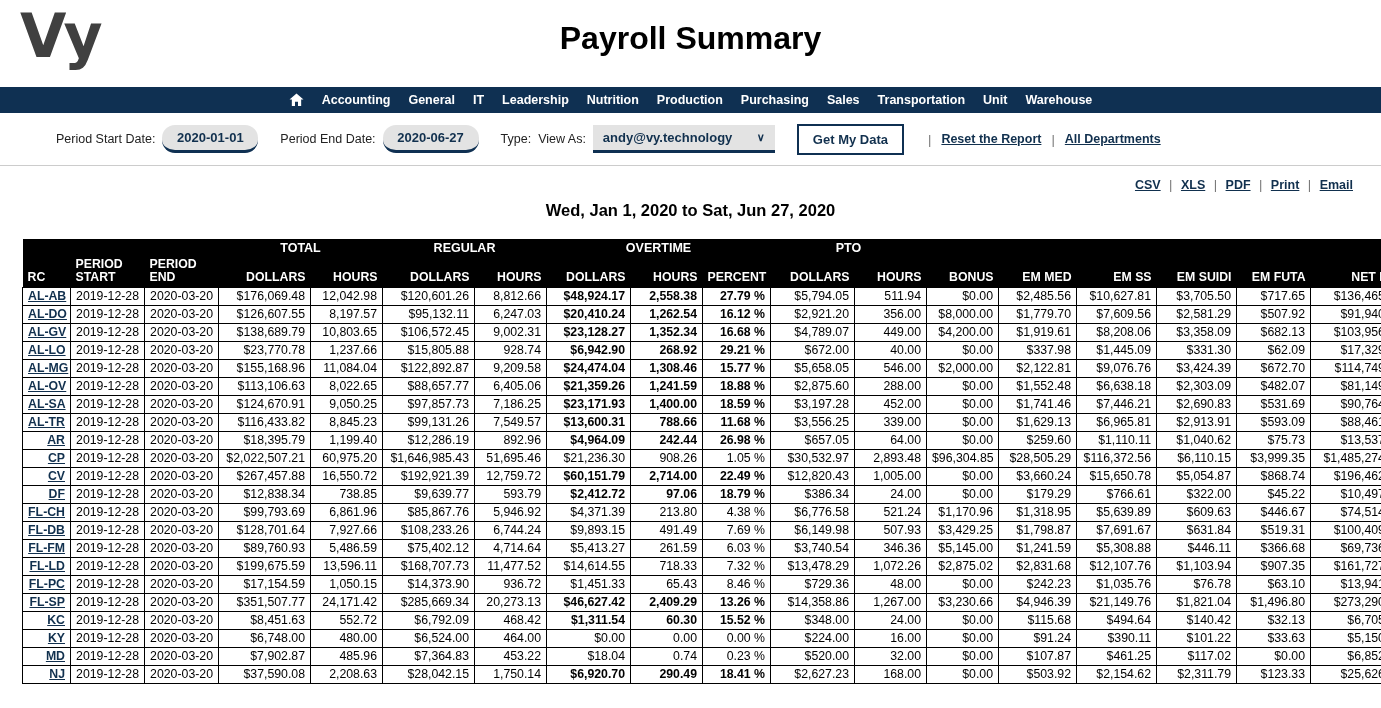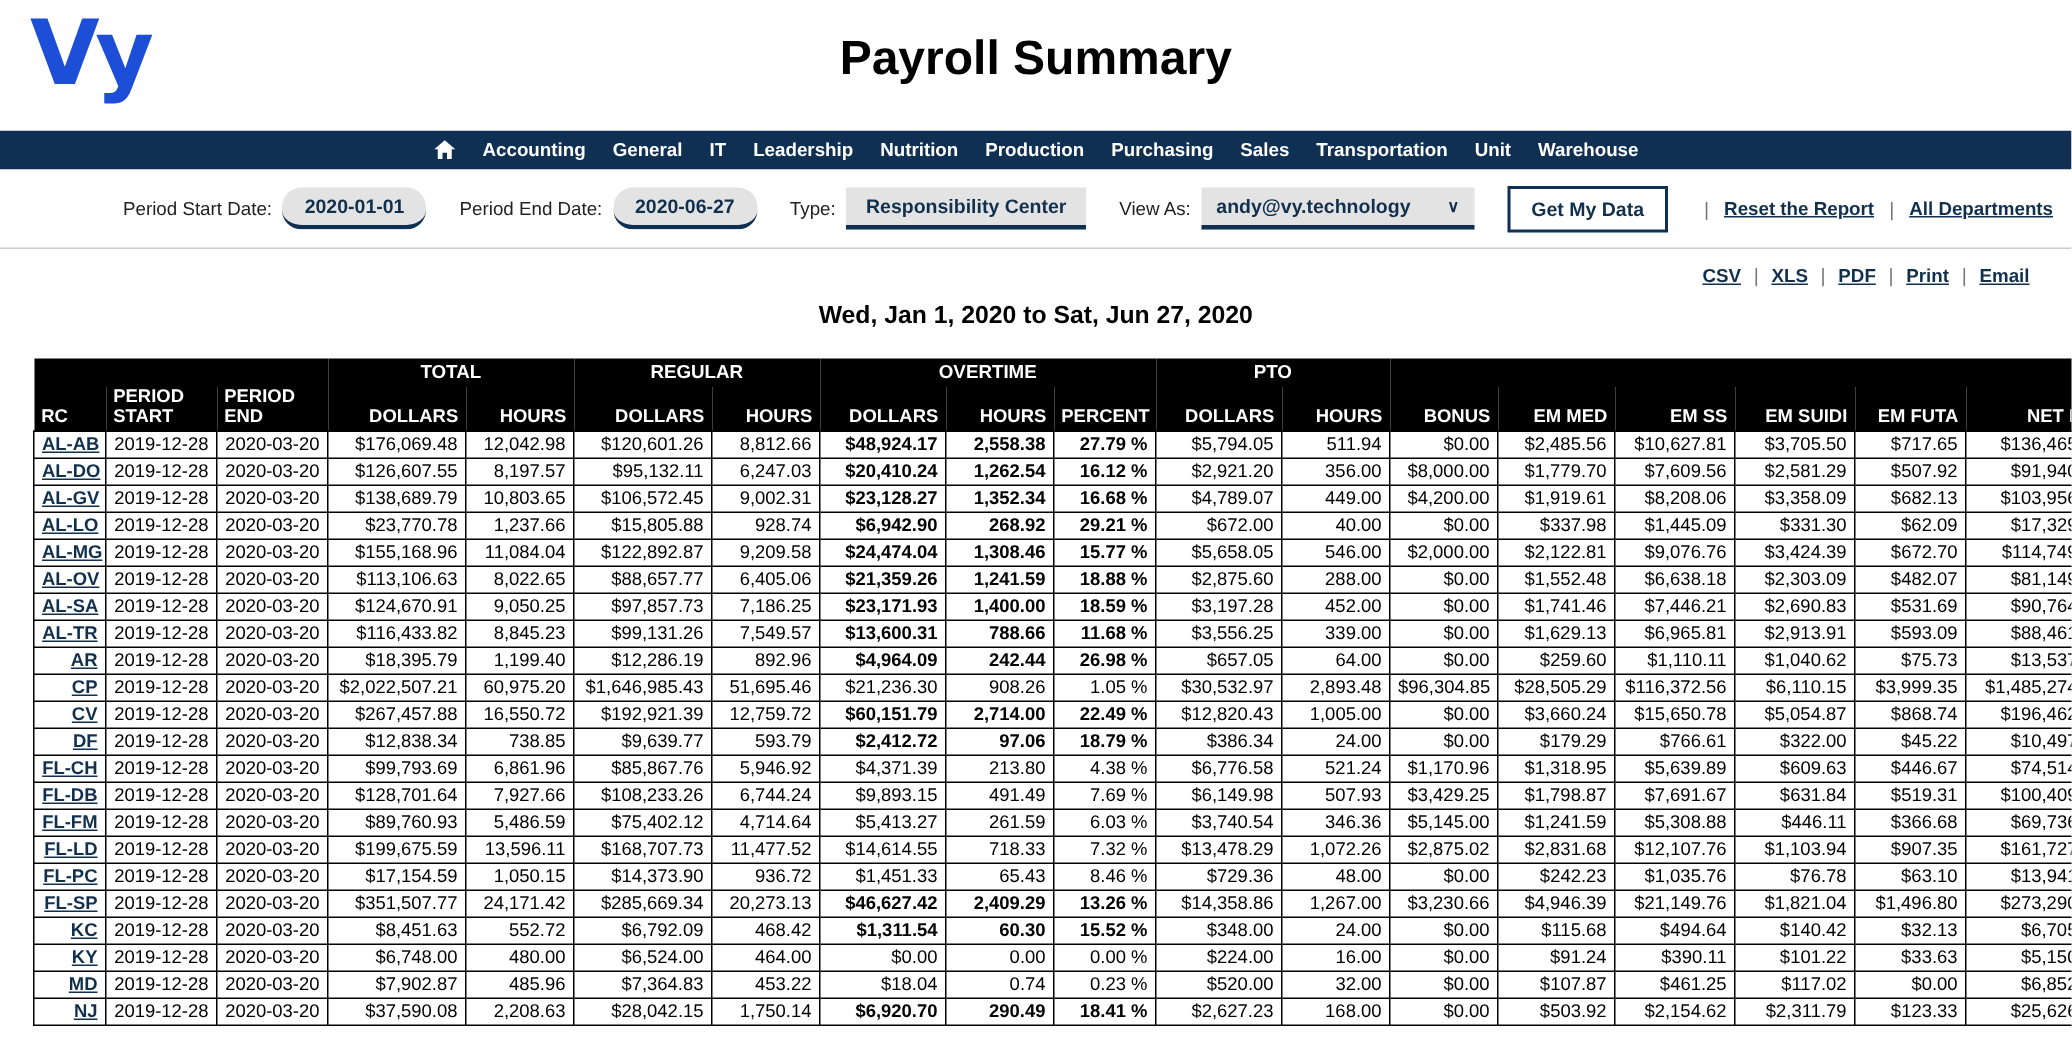--- a/index.html
+++ b/index.html
@@ -15,21 +15,21 @@
   .logo-bar {
     height: 87px;
     position: relative;
     background: #ffffff;
   }
   .logo {
     position: absolute;
     left: 20px; top: 6px;
     font-size: 60px;
     font-weight: 700;
-    color: #1d4ed8;
+    color: #404040;
     letter-spacing: -3px;
     font-family: "DejaVu Sans", sans-serif;
     line-height: 1;
   }
   .page-title {
     position: absolute;
     left: 0; right: 0; top: 20px;
     text-align: center;
     font-size: 32px;
     font-weight: 700;
@@ -55,21 +55,21 @@
     line-height: 26px;
   }
   .home-icon { padding: 0 9px; display: inline-flex; align-items: center; }
   .home-icon svg { display: block; }
 
   
   .filter-bar {
     height: 53px;
     display: flex;
     align-items: center;
-    padding-left: 82px;
+    padding-left: 56px;
     border-bottom: 1px solid #cccccc;
     background: #ffffff;
   }
   .flabel {
     font-size: 12.5px;
     color: #222222;
     margin-right: 7px;
     white-space: nowrap;
   }
   .fbox {
@@ -231,21 +231,20 @@
 </div>
 
 <div class="filter-bar">
   <span class="flabel">Period Start Date:</span>
   <span class="fbox date">2020-01-01</span>
 
   <span class="flabel">Period End Date:</span>
   <span class="fbox date">2020-06-27</span>
 
   <span class="flabel">Type:</span>
-  <span class="fbox type">Responsibility Center</span>
 
   <span class="flabel">View As:</span>
   <span class="fbox viewas">
     <span>andy@vy.technology</span>
     <span class="chev">∨</span>
   </span>
 
   <button class="btn-primary">Get My Data</button>
   <span class="sep">|</span>
   <a href="#" class="navy-link">Reset the Report</a>

